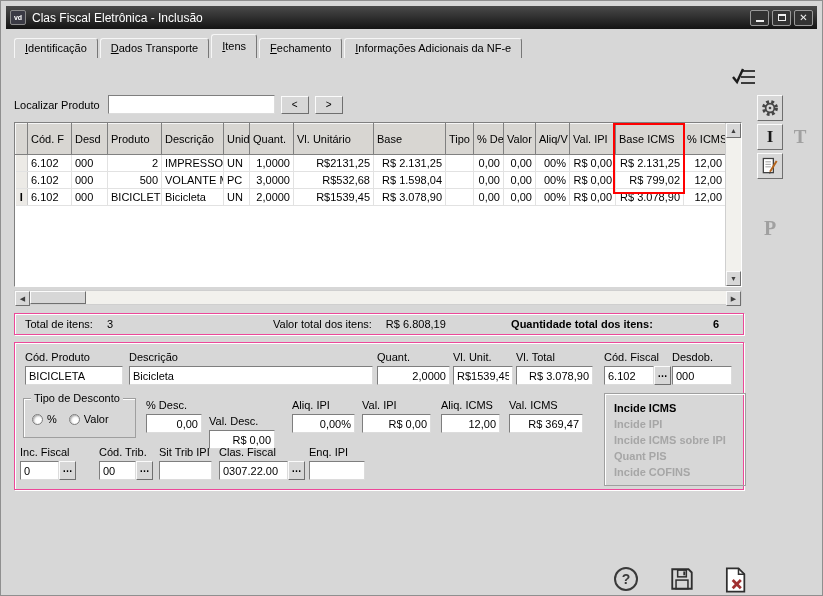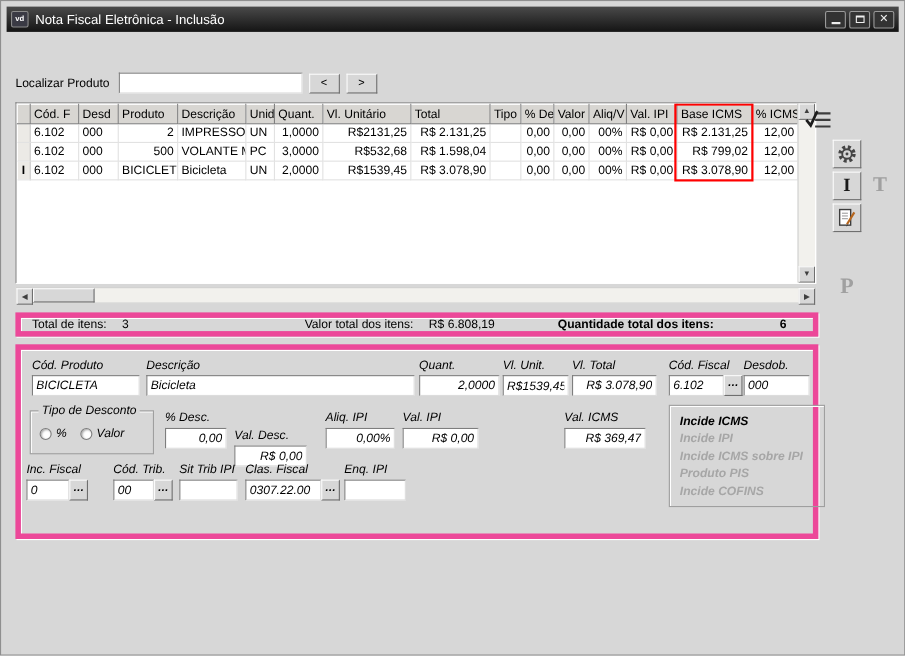--- a/index.html
+++ b/index.html
@@ -23,43 +23,43 @@
   .tab-label::first-letter { text-decoration:underline; }
   
   .locator { display:flex; align-items:center; margin-top:37px; height:19px; }
   .locator label { margin-right:8px;text-align:center; }
   .tb { background:#fff; border:1px solid; border-color:#7e7e7e #dcdcdc #dcdcdc #7e7e7e; height:19px; padding:1px 3px; font:inherit; color:#000; }
   .btn { background:#d7d7d7; border:1px solid; border-color:#fbfbfb #6f6f6f #6f6f6f #fbfbfb; display:flex; align-items:center; justify-content:center; font:inherit; cursor:default; }
   .navbtn { width:28px; height:18px; margin-left:6px; font-size:10px; }
   
   .grid-frame { margin-top:8px; width:728px; height:165px; border:1px solid; border-color:#808080 #fff #fff #808080; background:#fff; position:relative; overflow:hidden; }
   table.grid { border-collapse:collapse; table-layout:fixed; width:710px; }
-  table.grid th { height:18px; background:#d8d6d2; border:1px solid; border-color:#f6f6f6 #808080 #808080 #f6f6f6; font-weight:normal; text-align:left; padding:0 3px; overflow:hidden; white-space:nowrap; }
+  table.grid th { height:31px; background:#d8d6d2; border:1px solid; border-color:#f6f6f6 #808080 #808080 #f6f6f6; font-weight:normal; text-align:left; padding:0 3px; overflow:hidden; white-space:nowrap; }
   table.grid td { height:17px; border-right:1px solid #e2e2e2; border-bottom:1px solid #e2e2e2; padding:0 3px; white-space:nowrap; overflow:hidden; background:#fff; }
   table.grid td.sel-td { background:#eceae6; border-right:1px solid #c9c9c9; text-align:center; font-weight:bold; padding:0; }
   .ta-r { text-align:right; }
   .hl-box { position:absolute; left:598px; top:0; width:72px; height:71px; border:2px solid #ff0000; pointer-events:none; z-index:3; }
   .vscroll { position:absolute; right:0; top:0; bottom:0; width:16px; background:#f2f1ed; border-left:1px solid #cfcfcf; }
   .sbtn { width:15px; height:15px; font-size:7px; color:#3f3f3f; }
   .vscroll .sbtn { position:absolute; left:0; }
   .vscroll .up { top:0; }
   .vscroll .down { bottom:0; }
   .hscroll { margin-top:3px; width:728px; height:15px; display:flex; background:#f2f1ed; border:1px solid #cfcfcf; }
   .hscroll .track { flex:1; position:relative; }
   .hscroll .thumb { position:absolute; left:0; top:0; width:56px; height:13px; background:#d7d7d7; border:1px solid; border-color:#fbfbfb #6f6f6f #6f6f6f #fbfbfb; }
   
-  .etched { border:5px solid #ec4899; box-shadow:inset 1px 1px 0 #ffffff, 1px 1px 0 #ffffff; }
+  .etched { border:1px solid #ec4899; box-shadow:inset 1px 1px 0 #ffffff, 1px 1px 0 #ffffff; }
   .sumbar { margin-top:8px; width:730px; height:22px; display:flex; align-items:center; padding:0 10px; }
   .sum-group { display:flex; }
   .sum-group .val { margin-left:14px; }
   .g2 { margin-left:160px; }
   .g3 { margin-left:auto; margin-right:14px;font-weight:bold; }
   .g3 .val { margin-left:60px; }
   
-  .detail { margin-top:7px; width:730px; height:177px; position:relative;font-style:italic; }
+  .detail { margin-top:7px; width:730px; height:148px; position:relative; }
   .fld { position:absolute; }
   .fld label { display:block; margin-bottom:3px; white-space:nowrap; }
   .fld .row { display:flex; }
   .ellip { width:17px; height:19px; font-weight:bold; font-size:10px; padding-bottom:4px; }
   .groupbox { position:absolute; left:8px; top:55px; width:113px; height:40px; border:1px solid #9f9f9f; box-shadow:inset 1px 1px 0 #fff; }
   .groupbox .legend { position:absolute; top:-7px; left:7px; background:#d7d7d7; padding:0 3px; white-space:nowrap; }
   .radio-row { display:flex; align-items:center; position:absolute; top:14px; left:8px; }
   .radio { width:11px; height:11px; border-radius:50%; background:#fff; border:1px solid #7c7c7c; box-shadow:inset 1px 1px 2px rgba(0,0,0,.35); margin-right:4px; }
   .radio-opt { display:flex; align-items:center; margin-right:12px; }
   .incide { position:absolute; left:589px; top:50px; width:142px; height:93px; border:1px solid #9f9f9f; box-shadow:inset 1px 1px 0 #fff; padding:6px 9px; }
@@ -73,33 +73,40 @@
   .icon-flat { display:flex; align-items:center; justify-content:center; background:transparent; border:none; }
   .help-circle { width:24px; height:24px; border:2px solid #3a3a3a; border-radius:50%; display:flex; align-items:center; justify-content:center; font-weight:bold; font-size:14px; color:#3a3a3a; }
 </style>
 </head>
 <body>
 
 <div class="win">
 
   <div class="titlebar">
     <div class="app-icon">vd</div>
-    <div class="title">Nota Fiscal Eletrônica - Inclusão</div>
+    <div class="title">Clas Fiscal Eletrônica - Inclusão</div>
     <div class="wbtn">
         <span class="min-glyph"></span>
       </div>
     <div class="wbtn">
         <span class="max-glyph"></span>
       </div>
     <div class="wbtn">✕</div>
   </div>
 
   <div class="wbody">
     <div class="main">
 
+      <div class="tabs">
+        <div class="tab"><span class="tab-label">Identificação</span></div>
+        <div class="tab"><span class="tab-label">Dados Transporte</span></div>
+        <div class="tab active"><span class="tab-label">Itens</span></div>
+        <div class="tab"><span class="tab-label">Fechamento</span></div>
+        <div class="tab"><span class="tab-label">Informações Adicionais da NF-e</span></div>
+      </div>
 
       <div class="locator">
         <label>Localizar Produto</label>
         <input class="tb" style="width: 167px;" value="">
         <button class="btn navbtn">&lt;</button>
         <button class="btn navbtn">&gt;</button>
       </div>
 
       <div class="grid-frame">
         <table class="grid">
@@ -124,21 +131,21 @@
           <thead>
             <tr>
               <th></th>
               <th>Cód. F</th>
               <th>Desd</th>
               <th>Produto</th>
               <th>Descrição</th>
               <th>Unid</th>
               <th>Quant.</th>
               <th>Vl. Unitário</th>
-              <th>Total</th>
+              <th>Base</th>
               <th>Tipo</th>
               <th>% De</th>
               <th>Valor</th>
               <th>Aliq/V</th>
               <th>Val. IPI</th>
               <th>Base ICMS</th>
               <th>% ICMS</th>
             </tr>
           </thead>
           <tbody>
@@ -285,30 +292,34 @@
           <input class="tb ta-r" style="width: 66px;" value="R$ 0,00">
         </div>
         <div class="fld" style="left:277px; top:56px;">
           <label>Aliq. IPI</label>
           <input class="tb ta-r" style="width: 63px;" value="0,00%">
         </div>
         <div class="fld" style="left:347px; top:56px;">
           <label>Val. IPI</label>
           <input class="tb ta-r" style="width: 69px;" value="R$ 0,00">
         </div>
+        <div class="fld" style="left:426px; top:56px;">
+          <label>Aliq. ICMS</label>
+          <input class="tb ta-r" style="width: 59px;" value="12,00">
+        </div>
         <div class="fld" style="left:494px; top:56px;">
           <label>Val. ICMS</label>
           <input class="tb ta-r" style="width: 74px;" value="R$ 369,47">
         </div>
 
         <div class="incide">
           <div class="on">Incide ICMS</div>
           <div>Incide IPI</div>
           <div>Incide ICMS sobre IPI</div>
-          <div>Produto PIS</div>
+          <div>Quant PIS</div>
           <div>Incide COFINS</div>
         </div>
 
         <div class="fld" style="left:5px; top:103px;">
           <label>Inc. Fiscal</label>
           <div class="row">
             <input class="tb" style="width: 39px;" value="0">
             <button class="btn ellip">…</button>
           </div>
         </div>

